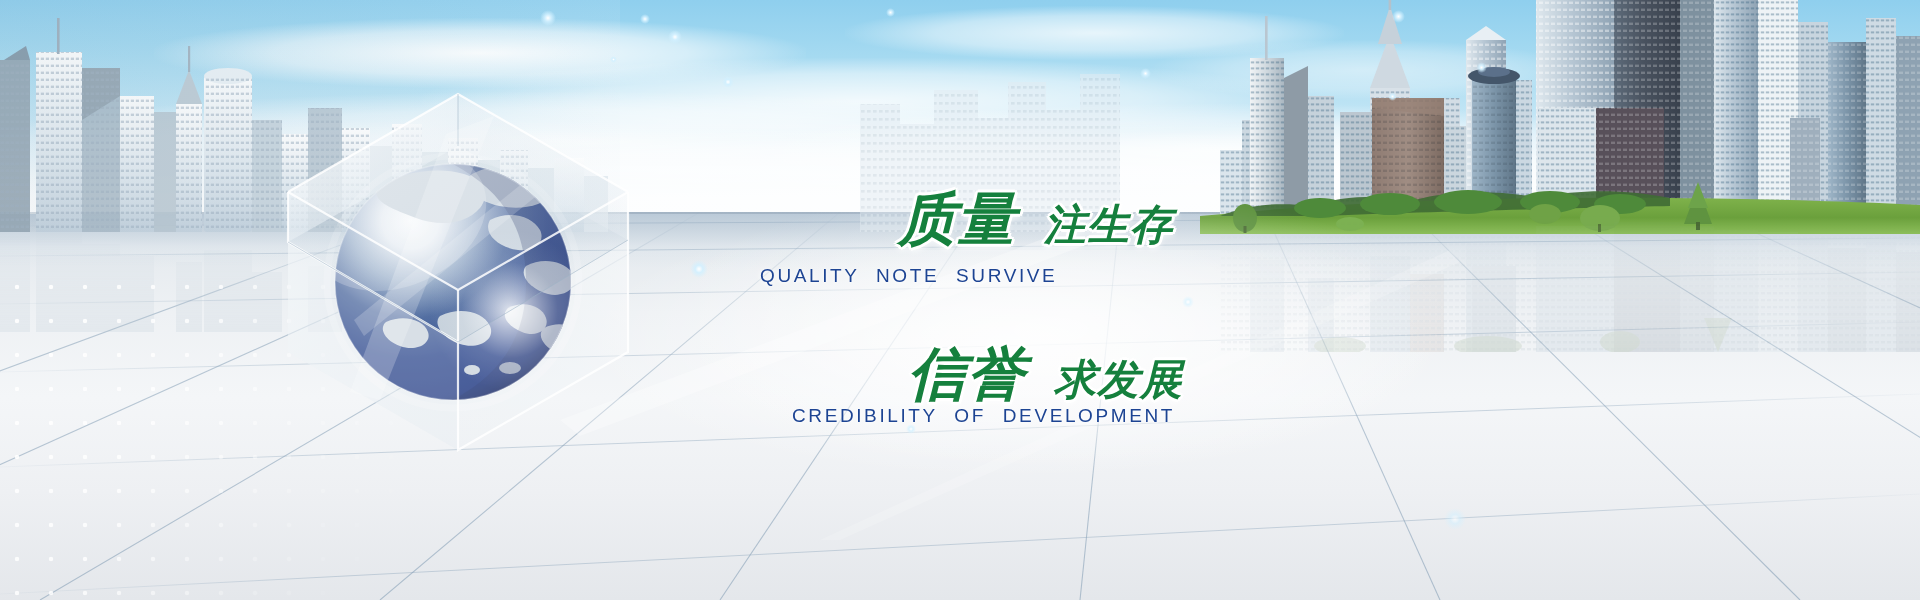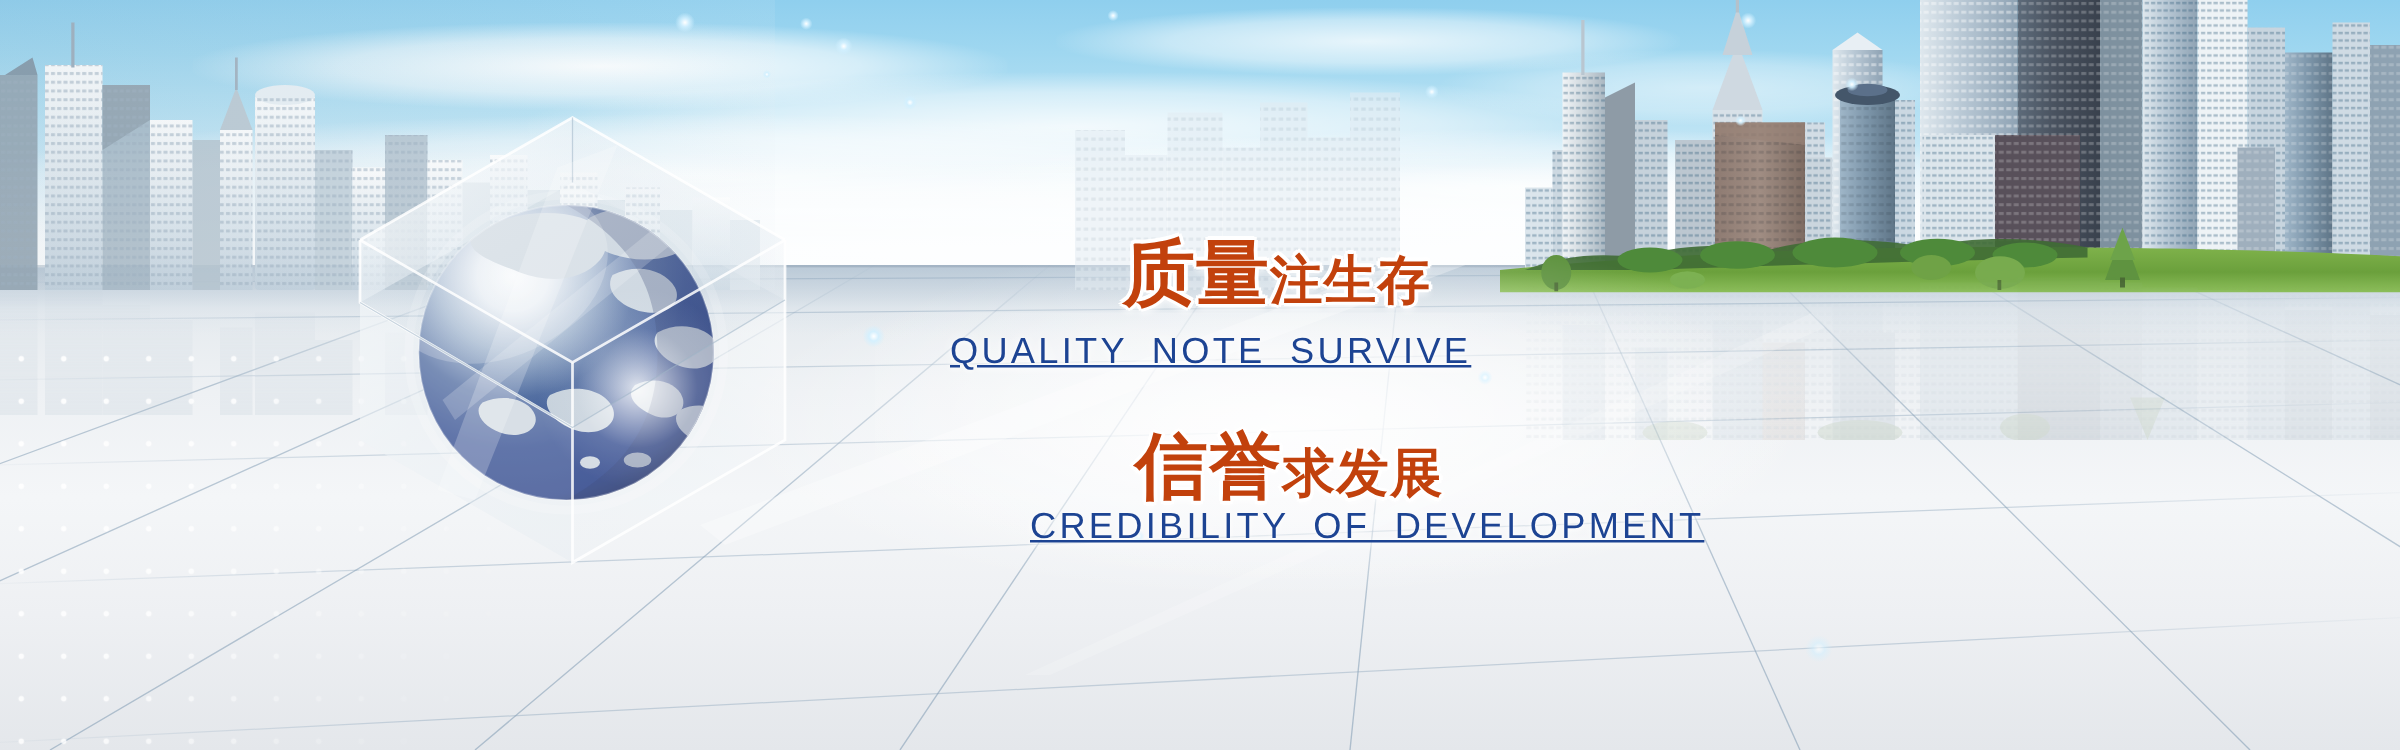--- a/index.html
+++ b/index.html
@@ -100,47 +100,47 @@
     background:radial-gradient(circle,#ffffff 0%,rgba(210,240,255,.9) 30%,rgba(150,215,245,0) 70%);
     pointer-events:none;}
 
   
   .crystal{position:absolute;left:258px;top:70px;width:400px;height:400px;}
 
   
   .textblock{position:absolute;left:738px;top:160px;width:700px;}
 
   .headline{
-    color:#c2410c;
+    color:#15803d;
     font-weight:bold;
     letter-spacing:1px;
     line-height:1;
     white-space:nowrap;
     text-shadow:
       -2px -2px 0 #fff, 2px -2px 0 #fff, -2px 2px 0 #fff, 2px 2px 0 #fff,
       -3px 0 0 #fff, 3px 0 0 #fff, 0 -3px 0 #fff, 0 3px 0 #fff,
       0 4px 6px rgba(255,255,255,.9);
+    font-style: italic;
   }
   .hl-big{font-size:58px;}
-  .hl-small{font-size:42px;}
+  .hl-small{font-size:42px;margin-left:28px;}
 
   .subline{
     color:#1d4493;
-    font-size:29px;
+    font-size:19px;
     letter-spacing:2.6px;
     word-spacing:9px;
     white-space:nowrap;
     text-shadow:0 1px 4px rgba(255,255,255,.95),0 0 12px rgba(255,255,255,.9);
-    text-decoration:underline;
   }
 
   .row1{position:absolute;left:160px;top:30px;}
   .sub1{position:absolute;left:22px;top:105px;}
   .row2{position:absolute;left:170px;top:185px;}
-  .sub2{position:absolute;left:86px;top:245px;}
+  .sub2{position:absolute;left:54px;top:245px;}
 
   .textsheen{
     position:absolute;left:700px;top:180px;width:780px;height:300px;
     background:radial-gradient(ellipse at 45% 50%,rgba(255,255,255,.55),rgba(255,255,255,0) 68%);
     pointer-events:none;
   }
 
   .lightstreak{position:absolute;pointer-events:none;}
 </style>
 </head>

